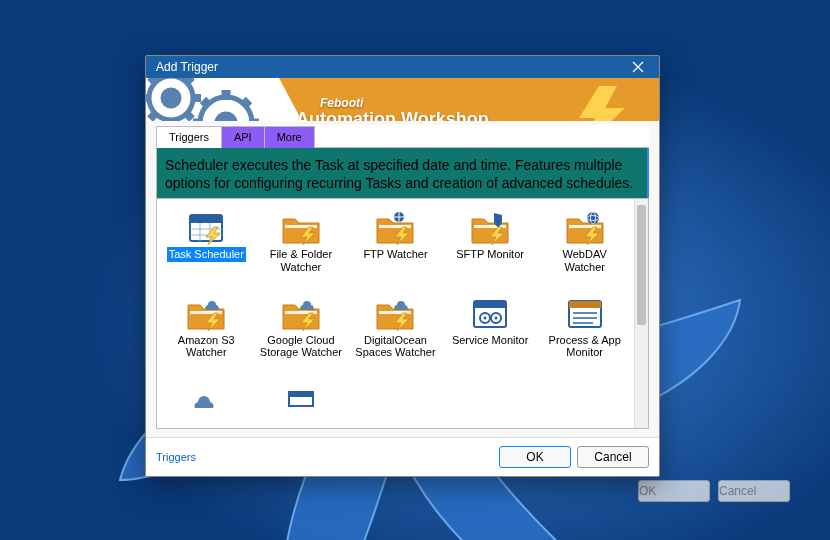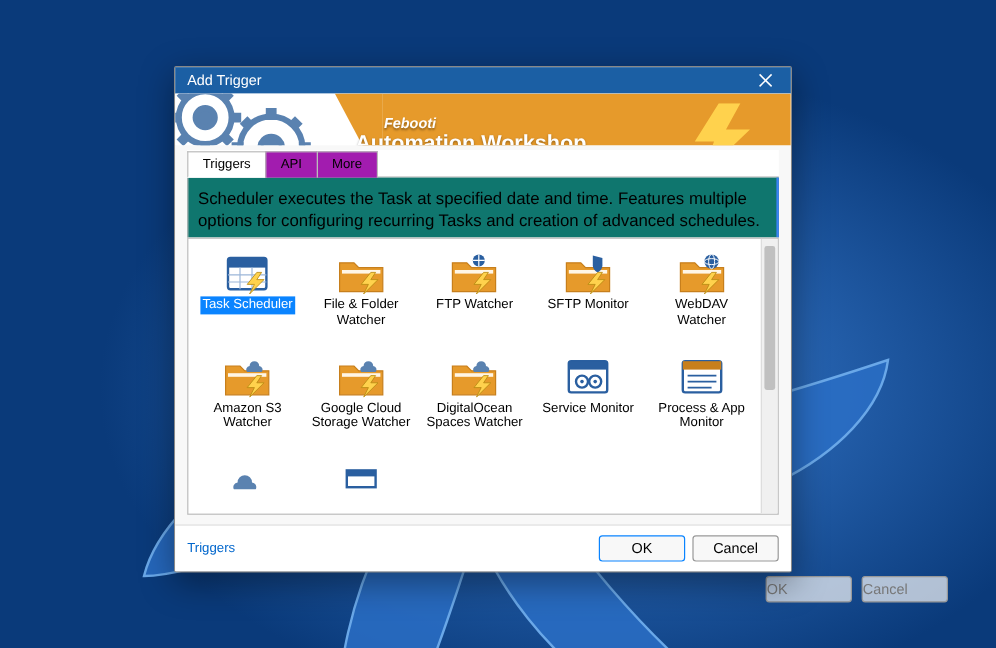--- a/index.html
+++ b/index.html
@@ -14,21 +14,21 @@
 .branding{height:75px;background:#fff;position:relative;overflow:hidden}
 .gears{position:absolute;left:-10px;top:-10px}
 .ribbon{position:absolute;right:0;top:0;width:340px;height:75px;background:#e69a2b}
 .ribbon:before{content:"";position:absolute;left:-40px;top:0;width:0;height:0;border-top:0 solid transparent;border-bottom:75px solid transparent;border-right:40px solid #e69a2b}
 .bolt{position:absolute;right:20px;top:8px}
 .brand-text{position:absolute;left:150px;top:18px;color:#fff;font-weight:700;text-shadow:0 1px 2px rgba(0,0,0,.4)}
 .brand-text .line1{font-size:12px;margin-left:24px;font-style:italic}
 .brand-text .line2{font-size:18px;line-height:1}
 .content{flex:1;display:flex;flex-direction:column;padding:4px 10px 8px 10px;background:#f8f8f8}
 .tabs{display:flex;border-bottom:1px solid #bbb;font-size:11px;background:#fff}
-.tab{padding:4px 12px;border:1px solid #bbb;border-bottom:none;background:#a21caf;margin-right:-1px;cursor:pointer;position:relative;top:1px}
+.tab{padding:4px 12px;border:1px solid #bbb;border-bottom:none;background:#8b5cf6;margin-right:-1px;cursor:pointer;position:relative;top:1px}
 .tab.active{background:#fff;border-bottom:1px solid #fff}
 .desc{font-size:14px;padding:8px 8px 6px 8px;line-height:1.3;background:#0f766e;border-left:1px solid #bbb;border-right:2px solid #3b82f6}
 .list-frame{border:1px solid #bbb;flex:1;background:#fff;overflow:hidden;position:relative;display:flex}
 .list-scroll{flex:1;overflow:hidden}
 .list-grid{display:grid;grid-template-columns:repeat(5,1fr);gap:16px 4px;padding:8px 4px}
 .item{display:flex;flex-direction:column;align-items:center;cursor:pointer;padding:2px}
 .item .icon-box{width:44px;height:36px;display:flex;align-items:center;justify-content:center;margin-bottom:2px}
 .item .label{font-size:11px;text-align:center;line-height:1.15;padding:1px 2px;max-width:96px}
 .item.selected .label{background:#0a84ff;color:#fff}
 .scrollbar{width:14px;background:#f0f0f0;border-left:1px solid #ddd;position:relative}

